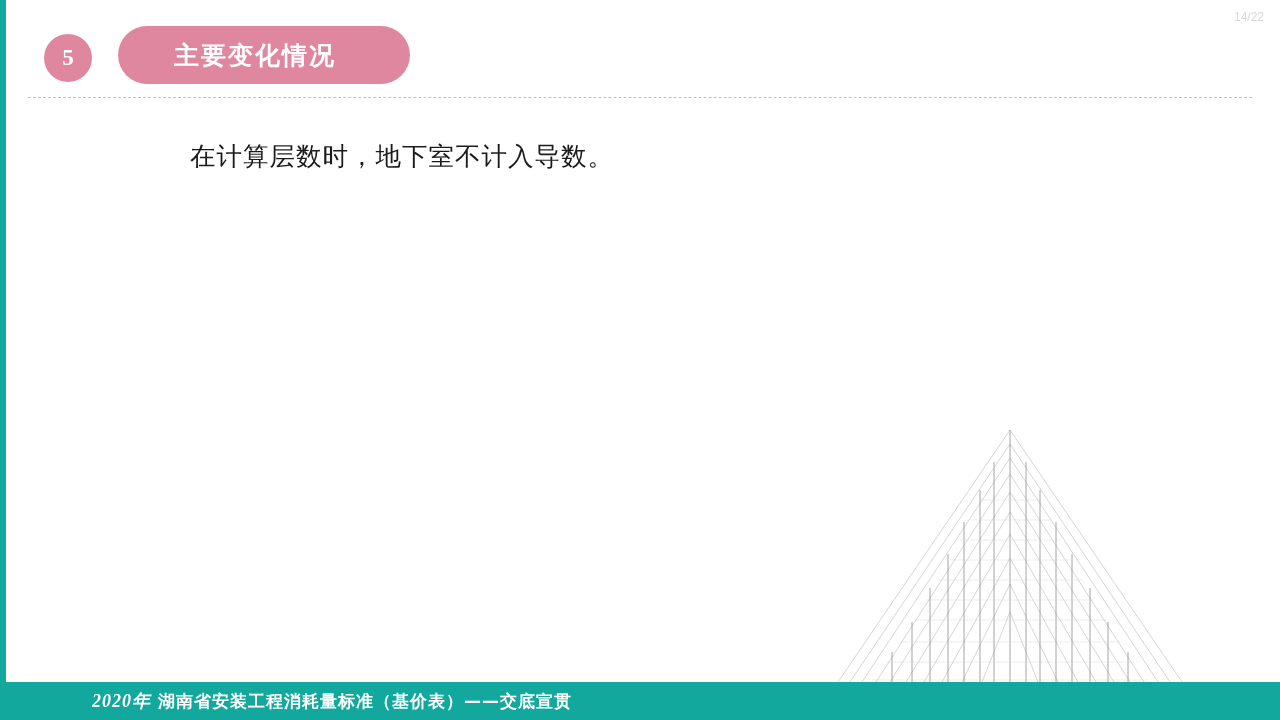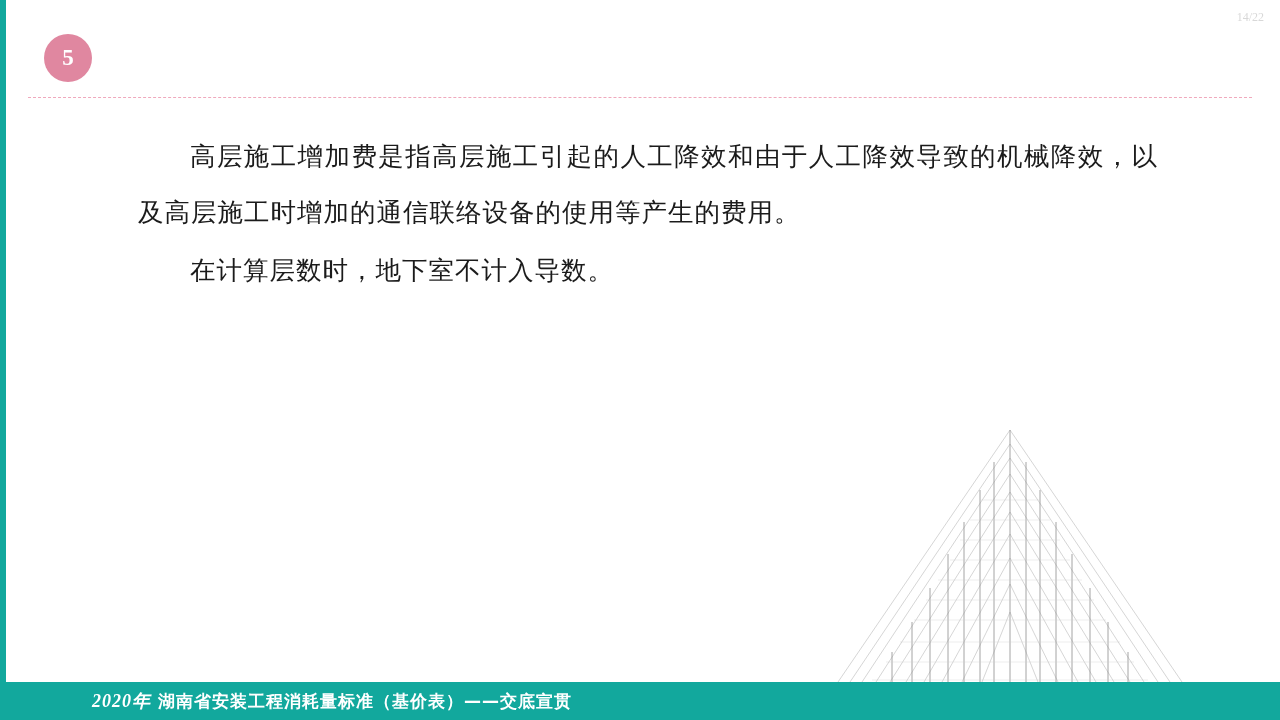--- a/index.html
+++ b/index.html
@@ -74,21 +74,21 @@
     width: 1224px;
     height: 0;
     border-top: 1px dashed #f0a9bd;
   }
   .page-num {
     position: absolute;
     right: 16px;
     top: 10px;
     font-size: 12px;
     color: #d8d8d8;
-    font-family: Liberation Serif, serif;
+    font-family: Liberation Sans, sans-serif;
   }
   
   .body-text {
     position: absolute;
     left: 138px;
     top: 128px;
     width: 1020px;
     font-family: "DejaVu Sans", "Liberation Sans", sans-serif;
     font-size: 25.5px;
     color: #1b1b1b;
@@ -144,26 +144,28 @@
 </style>
 </head>
 <body>
 
 <div class="slide">
 
   <div class="left-bar"></div>
 
   <div class="header">
     <div class="num-circle">5</div>
+    <div class="title-pill">
+      <span>主要变化情况</span>
+    </div>
     <div class="header-rule"></div>
     <div class="page-num">14/22</div>
   </div>
 
   <div class="body-text">
-    <p class="para">高层施工增加费是指高层施工引起的人工降效和由于人工降效导致的机械降效，以及高层施工时增加的通信联络设备的使用等产生的费用。</p>
     <p class="para">在计算层数时，地下室不计入导数。</p>
   </div>
 
   <svg class="building" viewBox="0 0 360 255">
     <g stroke="#b9b9b9" stroke-width="0.7" fill="none" opacity="0.85">
       <path d="M180 0 L352 252 M180 0 L8 252"></path>
       <path d="M180 14 L340 252 M180 14 L20 252"></path>
       <path d="M180 28 L328 252 M180 28 L32 252"></path>
       <path d="M180 44 L314 252 M180 44 L46 252"></path>
       <path d="M180 62 L300 252 M180 62 L60 252"></path>

